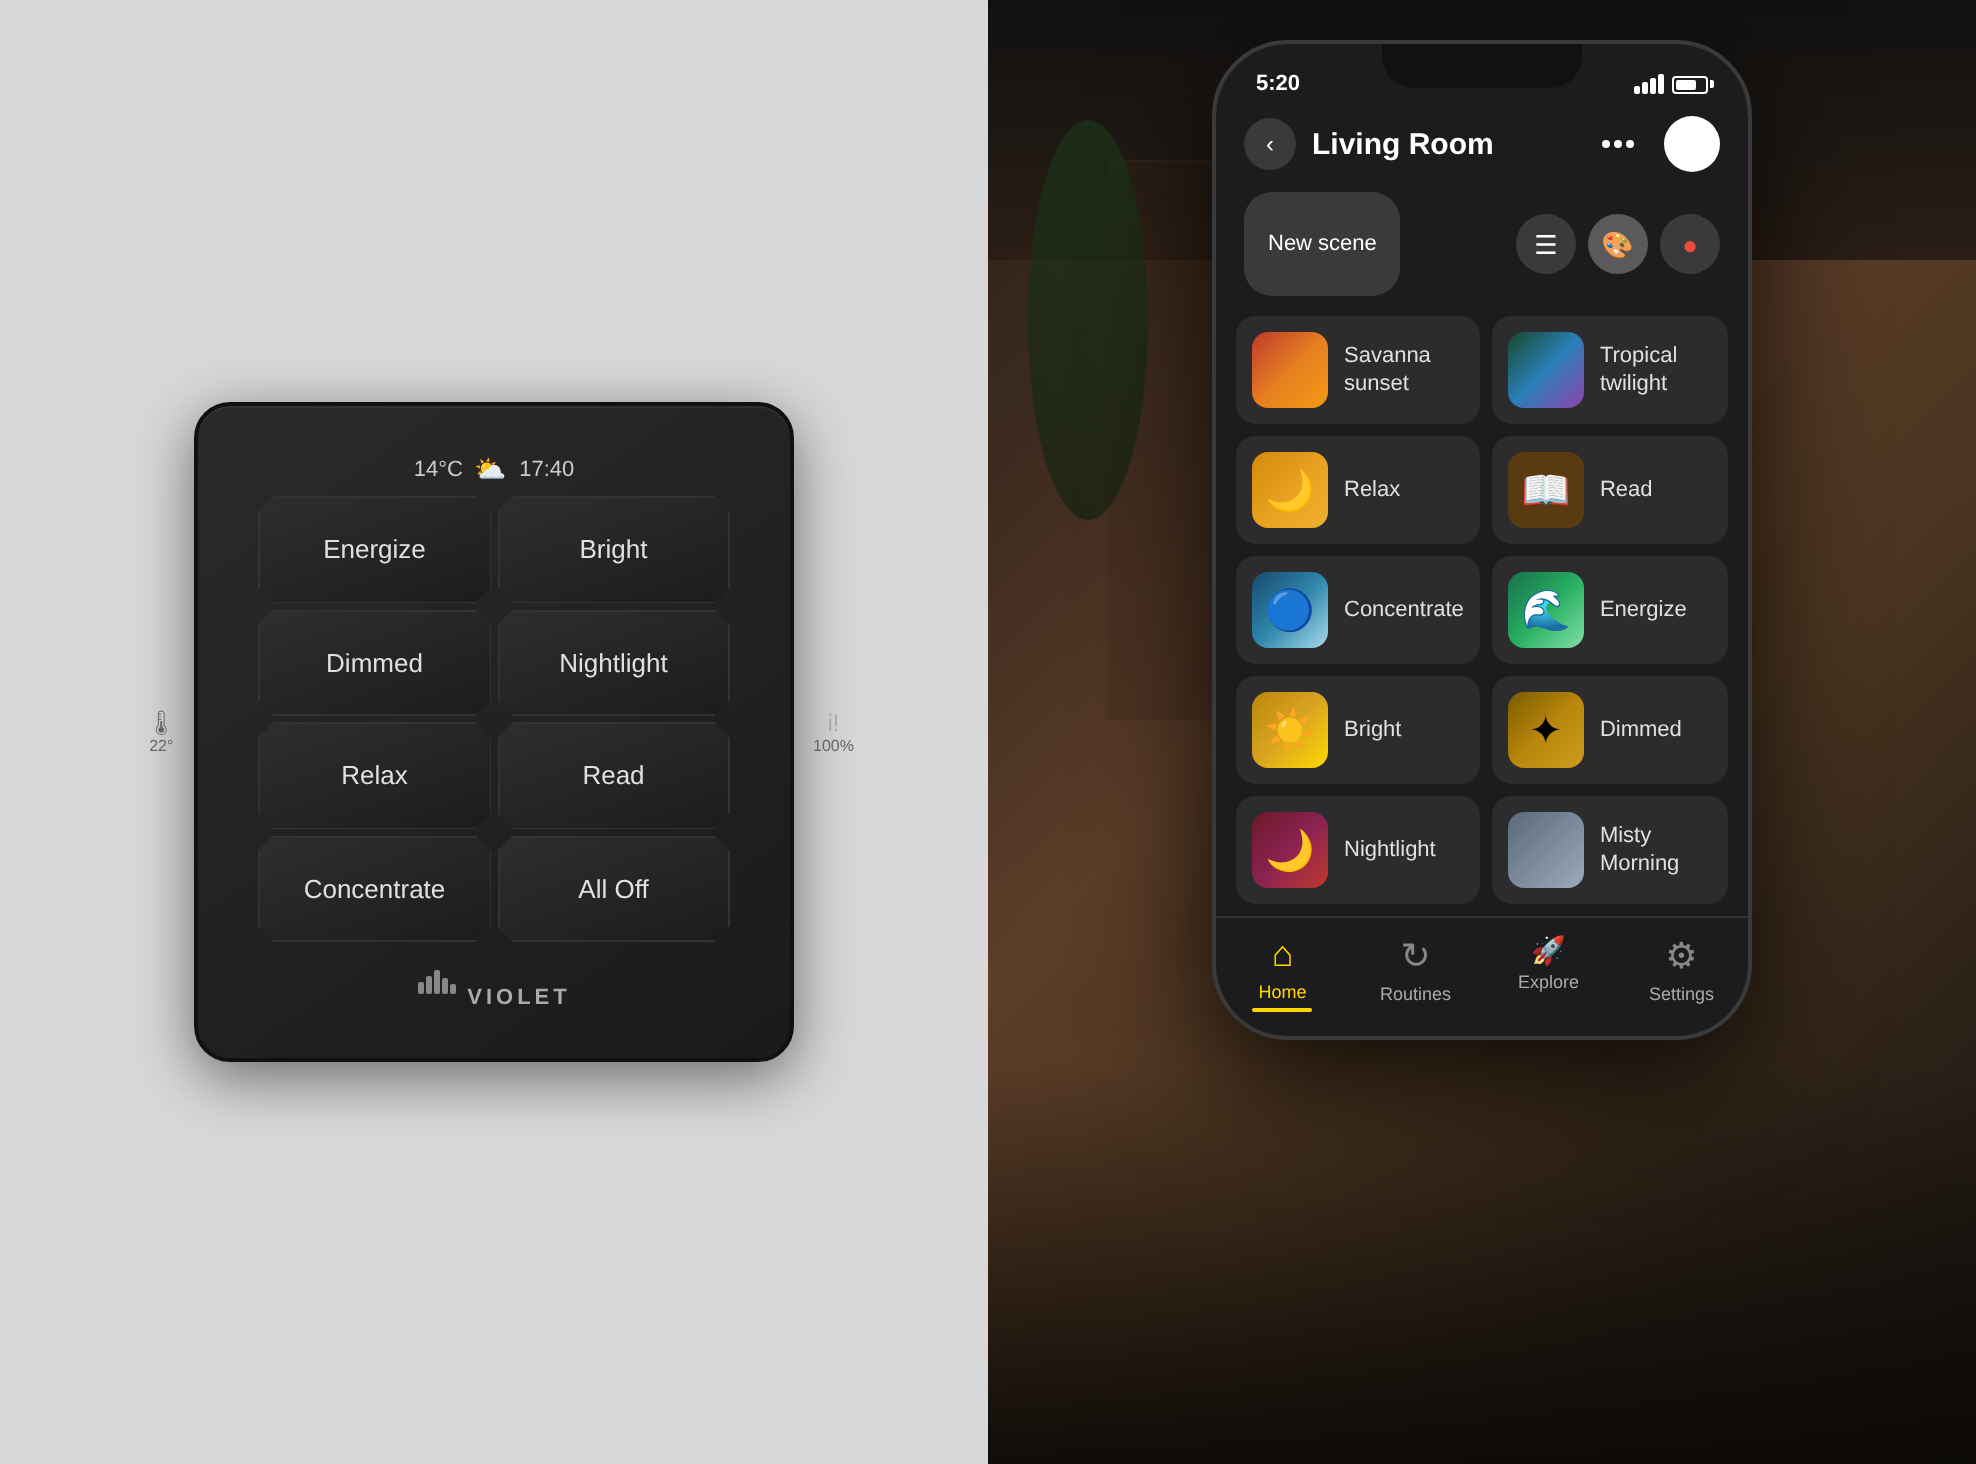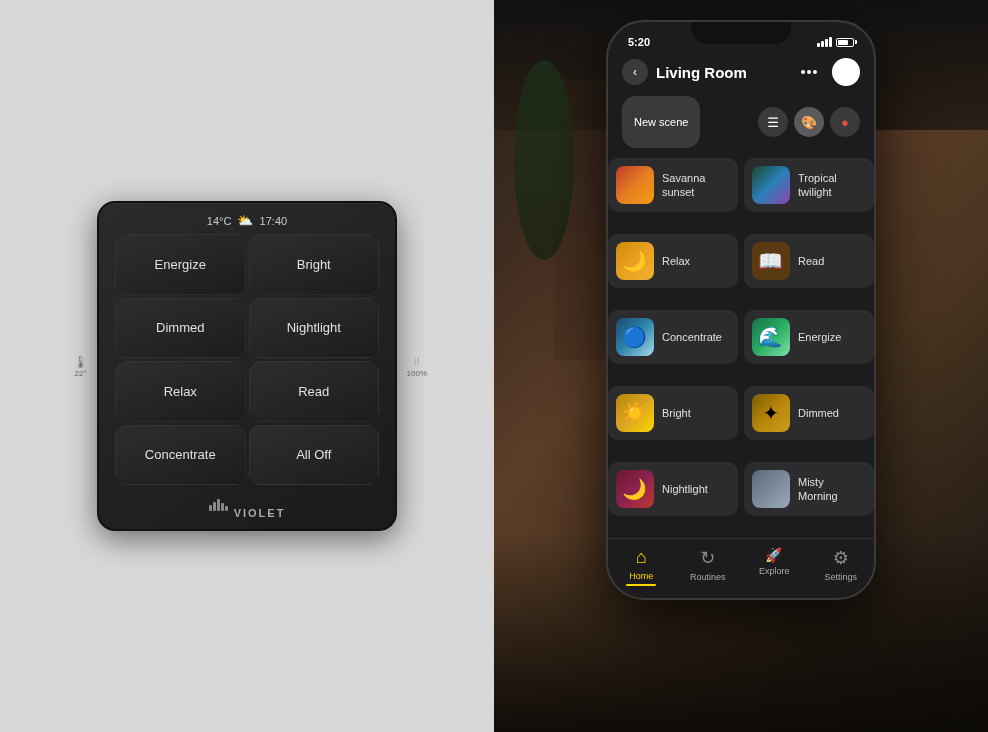--- a/index.html
+++ b/index.html
@@ -25,21 +25,21 @@
     
     .wall-controller {
       width: 300px;
       height: 330px;
       background: linear-gradient(145deg, #2a2a2a, #1a1a1a);
       border-radius: 18px;
       border: 2px solid #111;
       box-shadow: 0 8px 30px rgba(0,0,0,0.5), inset 0 1px 0 rgba(255,255,255,0.05);
       display: flex;
       flex-direction: column;
-      padding: 6px;
+      padding: 20px;
       position: relative;
     }
 
     .controller-top-bar {
       display: flex;
       justify-content: center;
       align-items: center;
       padding: 4px 8px;
       color: #ccc;
       font-size: 11px;
@@ -119,21 +119,21 @@
       position: absolute;
       top: 20px;
       left: 50%;
       transform: translateX(-50%);
       width: 270px;
       height: 580px;
     }
 
     .phone-frame {
       width: 270px;
-      height: 580px;
+      height: 500px;
       background: #111;
       border-radius: 38px;
       border: 2px solid #3a3a3a;
       box-shadow: 0 20px 60px rgba(0,0,0,0.8), inset 0 0 0 1px #555;
       display: flex;
       flex-direction: column;
       overflow: hidden;
       position: relative;
     }
 
@@ -307,21 +307,21 @@
     }
 
     .toolbar-icon-btn.active {
       background: #5a5a5c;
     }
 
     
     .scenes-grid {
       flex: 1;
       overflow-y: auto;
-      padding: 6px 0;
+      padding: 6px 10px;
       display: grid;
       grid-template-columns: 1fr 1fr;
       gap: 6px;
       scrollbar-width: none;
     }
 
     .scenes-grid::-webkit-scrollbar { display: none; }
 
     .scene-card {
       background: #2c2c2e;

